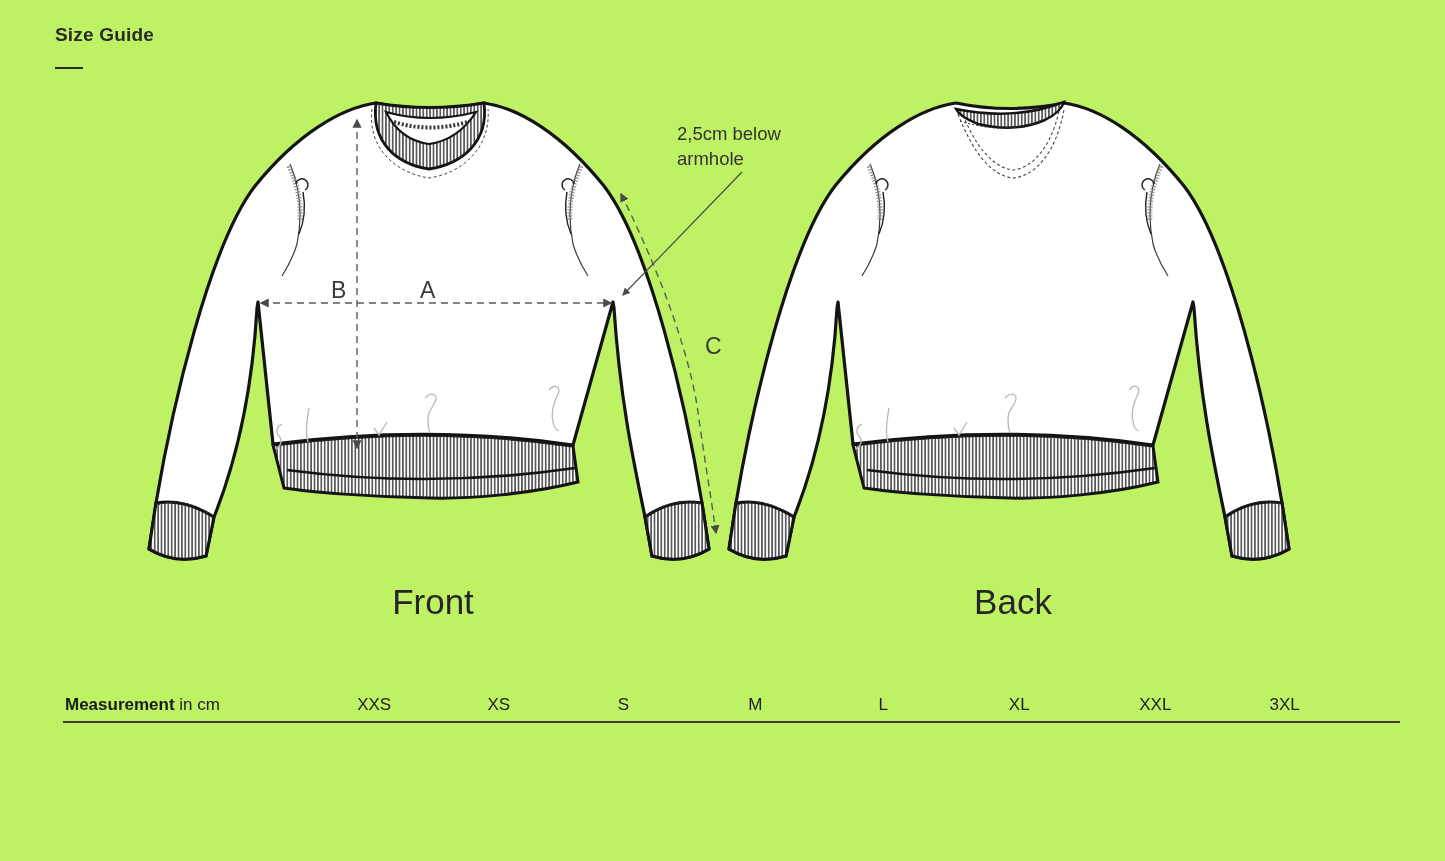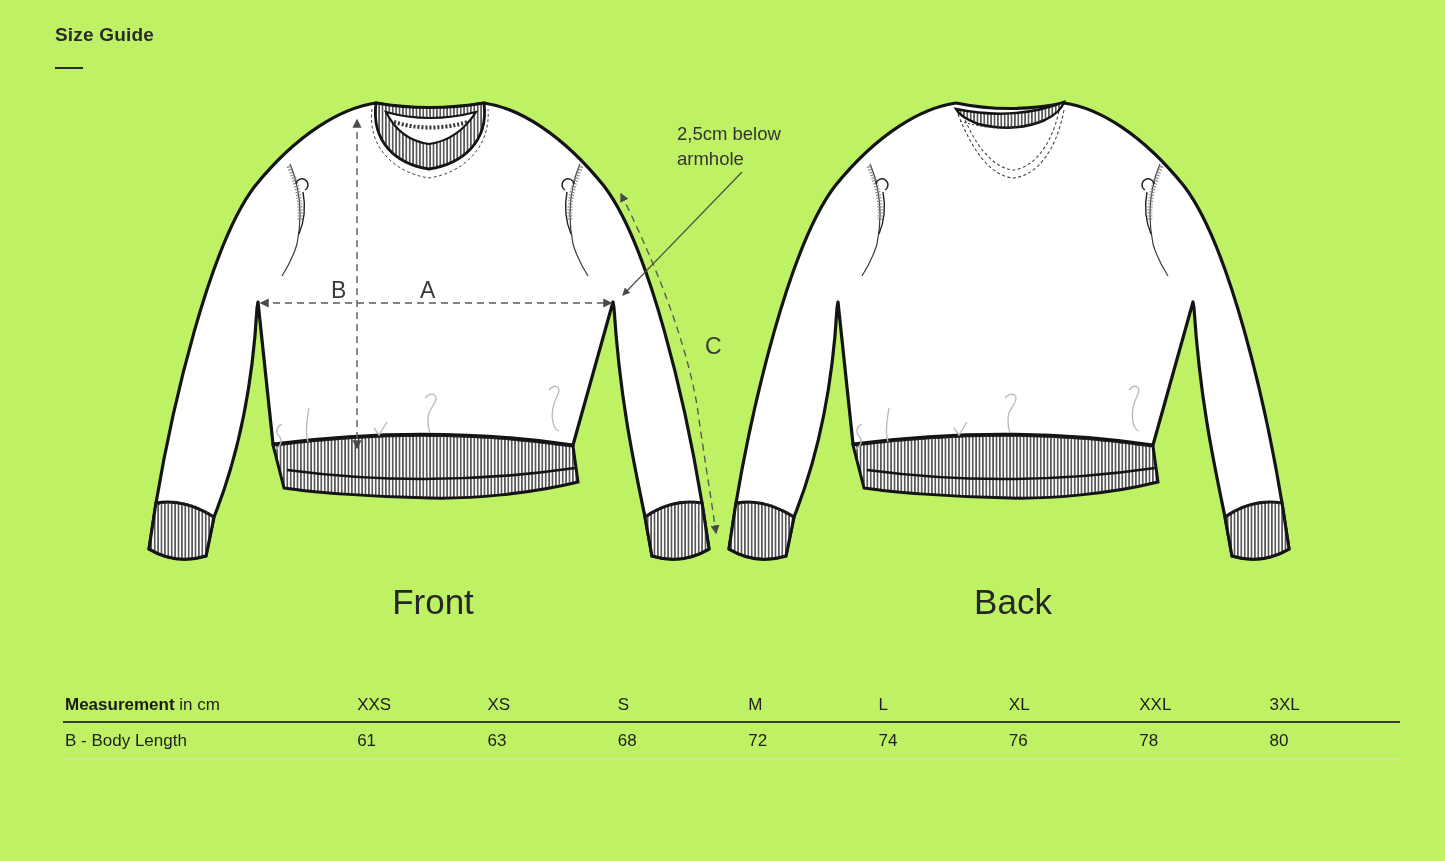--- a/index.html
+++ b/index.html
@@ -139,27 +139,16 @@
         <th>XS</th>
         <th>S</th>
         <th>M</th>
         <th>L</th>
         <th>XL</th>
         <th>XXL</th>
         <th>3XL</th>
       </tr>
     </thead>
     <tbody>
-      <tr>
-        <td>B - Body Length</td>
-        <td>61</td>
-        <td>63</td>
-        <td>68</td>
-        <td>72</td>
-        <td>74</td>
-        <td>76</td>
-        <td>78</td>
-        <td>80</td>
-      </tr>
     </tbody>
   </table>
 
 </div>
 
 </body></html>

